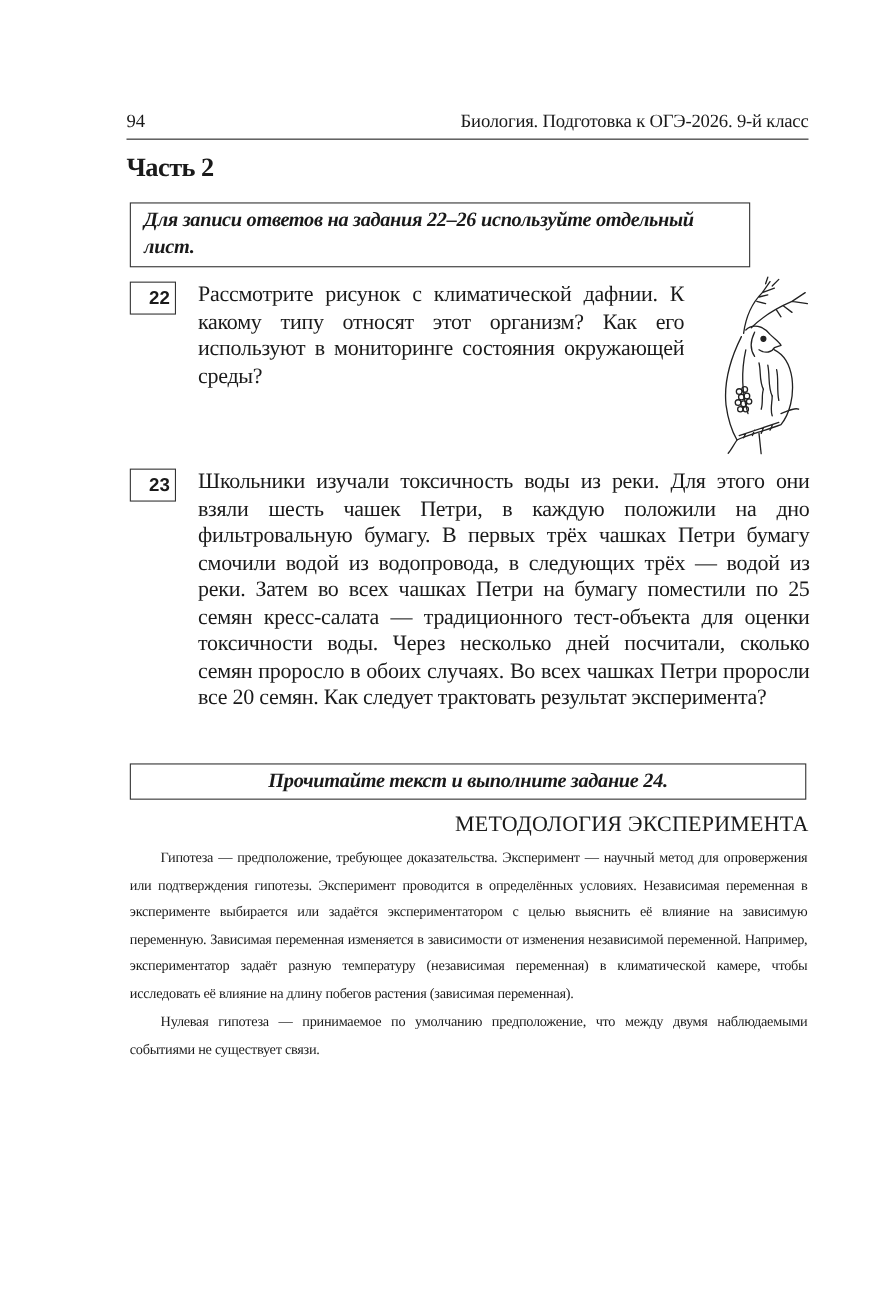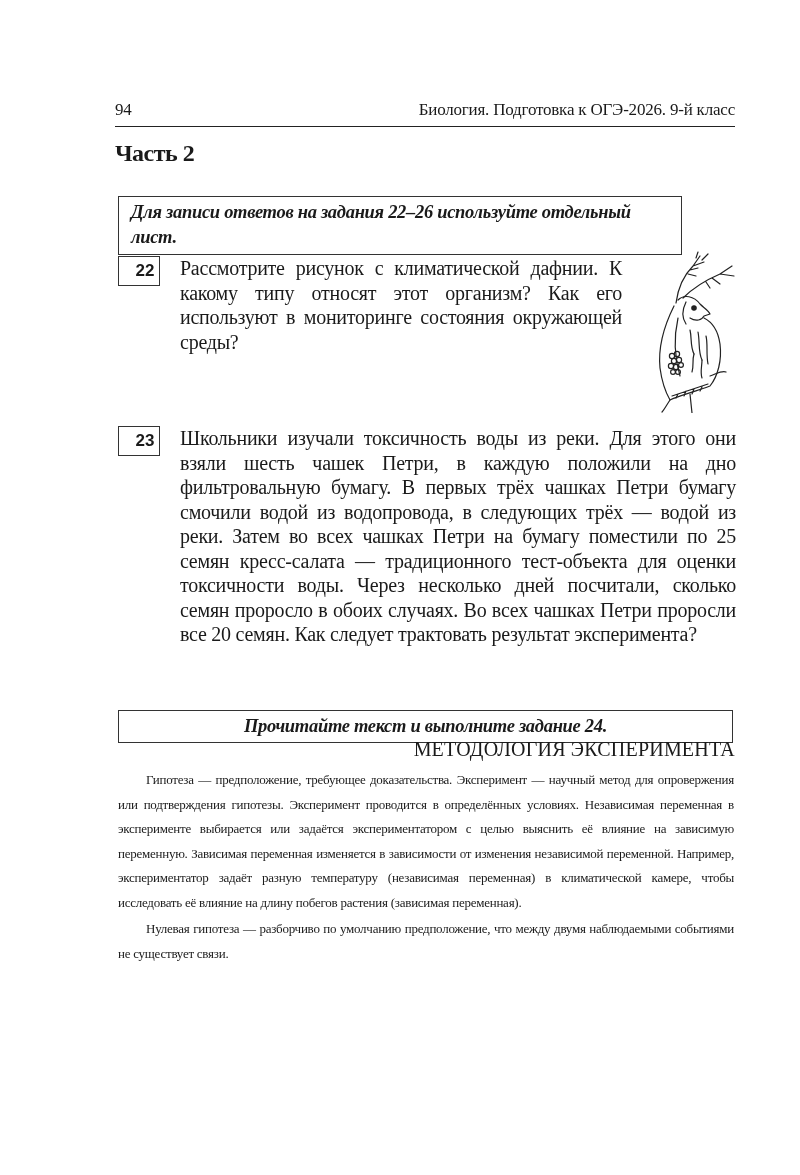--- a/index.html
+++ b/index.html
@@ -13,21 +13,21 @@
     position: absolute; top: 100px; left: 0; width: 620px; height: 26px;
     border-bottom: 1.5px solid #222;
     font-size: 17px; display: flex; justify-content: space-between; align-items: flex-start;
     letter-spacing: -0.2px;
   }
   .part-title {
     position: absolute; top: 140px; left: 0; width: 620px; text-align: left;
     font-size: 24px; font-weight: bold; letter-spacing: -0.5px;
   }
   .instruction-box {
-    position: absolute; top: 196px; left: 3px; width: 564px;
+    position: absolute; top: 184px; left: 3px; width: 564px;
     border: 1.2px solid #333; padding: 3px 16px 4px 12px; box-sizing: border-box;
     font-style: italic; font-weight: bold; font-size: 18.5px; line-height: 25px;
     letter-spacing: -0.3px;
   }
   .task {
     position: absolute; left: 3px; width: 615px;
   }
   .task-number {
     position: absolute; left: 0; top: 0; width: 42px; height: 30px;
     border: 1.2px solid #333; box-sizing: border-box;
@@ -41,21 +41,20 @@
   .task-22 { top: 256px; }
   .task-22 .task-text { width: 442px; top: 0px; }
   .task-23 { top: 426px; }
   .task-23 .task-text { width: 556px; top: 0px; }
   .figure-daphnia { position: absolute; left: 520px; top: -8px; width: 100px; height: 165px; }
   .read-box {
     position: absolute; top: 694px; left: 3px; width: 615px; height: 33px;
     border: 1.2px solid #333; box-sizing: border-box;
     font-style: italic; font-weight: bold; font-size: 18.5px; text-align: center; line-height: 31px;
     letter-spacing: -0.3px;
-    margin-top: 16px;
   }
   .section-heading {
     position: absolute; top: 738px; left: 0; width: 620px; text-align: right;
     font-size: 20px; letter-spacing: 0.2px;
   }
   .body-text {
     position: absolute; top: 768px; left: 3px; width: 616px;
     font-size: 13px; line-height: 24.5px; text-align: justify; letter-spacing: -0.25px;
   }
   .body-text p { margin: 0; text-indent: 28px; }
@@ -118,16 +117,16 @@
     <div class="task-number">23</div>
     <div class="task-text">Школьники изучали токсичность воды из реки. Для этого они взяли шесть чашек Петри, в каждую положили на дно фильтровальную бумагу. В первых трёх чашках Петри бумагу смочили водой из водопровода, в следующих трёх — водой из реки. Затем во всех чашках Петри на бумагу поместили по 25 семян кресс-салата — традиционного тест-объекта для оценки токсичности воды. Через несколько дней посчитали, сколько семян проросло в обоих случаях. Во всех чашках Петри проросли все 20 семян. Как следует трактовать результат эксперимента?</div>
   </div>
 
   <div class="read-box">Прочитайте текст и выполните задание 24.</div>
 
   <div class="section-heading">МЕТОДОЛОГИЯ ЭКСПЕРИМЕНТА</div>
 
   <div class="body-text">
     <p>Гипотеза — предположение, требующее доказательства. Эксперимент — научный метод для опровержения или подтверждения гипотезы. Эксперимент проводится в определённых условиях. Независимая переменная в эксперименте выбирается или задаётся экспериментатором с целью выяснить её влияние на зависимую переменную. Зависимая переменная изменяется в зависимости от изменения независимой переменной. Например, экспериментатор задаёт разную температуру (независимая переменная) в климатической камере, чтобы исследовать её влияние на длину побегов растения (зависимая переменная).</p>
-    <p>Нулевая гипотеза — разборчиво по умолчанию предположение, что между двумя наблюдаемыми событиями не существует связи.</p>
+    <p>Нулевая гипотеза — принимаемое по умолчанию предположение, что между двумя наблюдаемыми событиями не существует связи.</p>
   </div>
 
 </div>
 
 </body></html>

